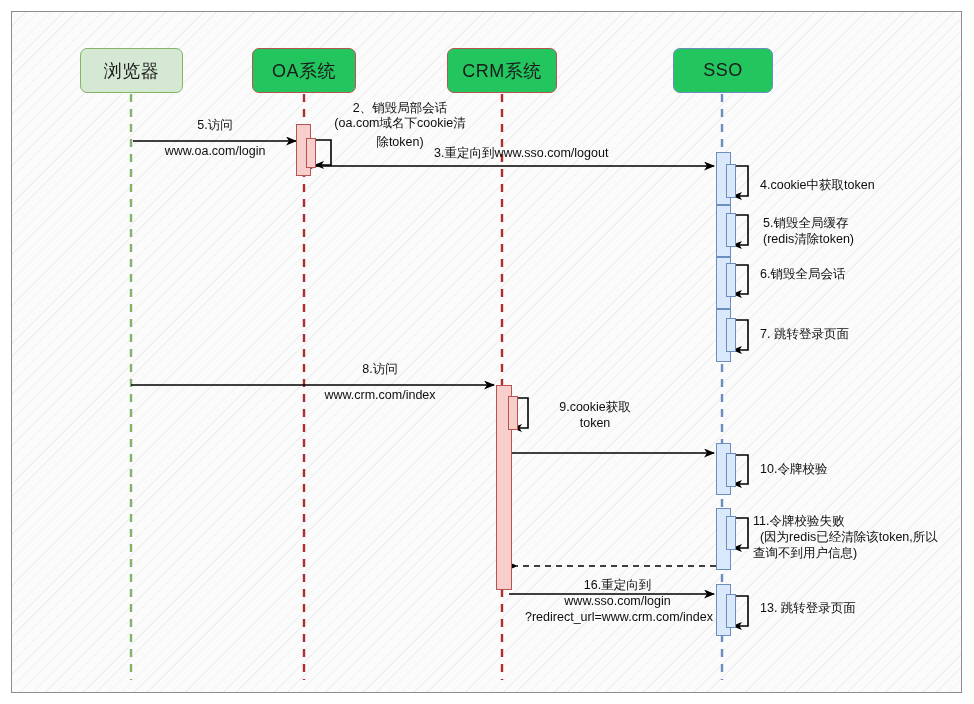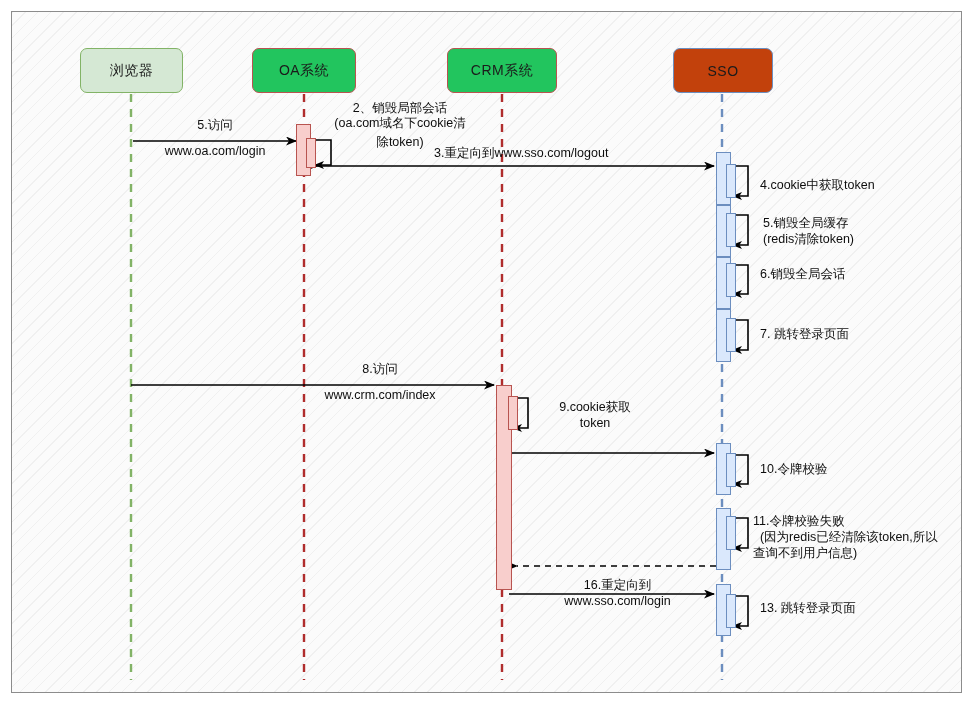--- a/index.html
+++ b/index.html
@@ -43,34 +43,34 @@
   
   .actor-box {
     position: absolute;
     box-sizing: border-box;
     border-radius: 7px;
     border-width: 1.6px;
     border-style: solid;
     display: flex;
     align-items: center;
     justify-content: center;
-    font-size: 14px;
+    font-size: 18px;
     color: #1b1b1b;
     letter-spacing: 0.5px;
   }
   .actor-green {
     background: #d5e8d4;
     border-color: #82b366;
   }
   .actor-red {
     background: #22c55e;
     border-color: #b85450;
   }
   .actor-blue {
-    background: #c2410c;
+    background: #22c55e;
     border-color: #6c8ebf;
   }
   
   .msg-label {
     position: absolute;
     font-size: 12.5px;
     color: #0d0d0d;
     line-height: 15px;
     white-space: pre;
   }
@@ -245,16 +245,17 @@
   <div class="msg-label center" style="left:535px; top:416px; width:120px;">token</div>
 
   <div class="msg-label left" style="left:760px; top:462px; width:210px;">10.令牌校验</div>
 
   <div class="msg-label left" style="left:753px; top:514px; width:225px;">11.令牌校验失败</div>
   <div class="msg-label left" style="left:753px; top:530px; width:225px;">  (因为redis已经清除该token,所以</div>
   <div class="msg-label left" style="left:753px; top:546px; width:225px;">查询不到用户信息)</div>
 
   <div class="msg-label center" style="left:525px; top:578px; width:185px;">16.重定向到</div>
   <div class="msg-label center" style="left:525px; top:594px; width:185px;">www.sso.com/login</div>
+  <div class="msg-label center" style="left:525px; top:610px; width:185px;">?redirect_url=www.crm.com/index</div>
 
   <div class="msg-label left" style="left:760px; top:601px; width:210px;">13. 跳转登录页面</div>
 
 </div>
 
 </body></html>

